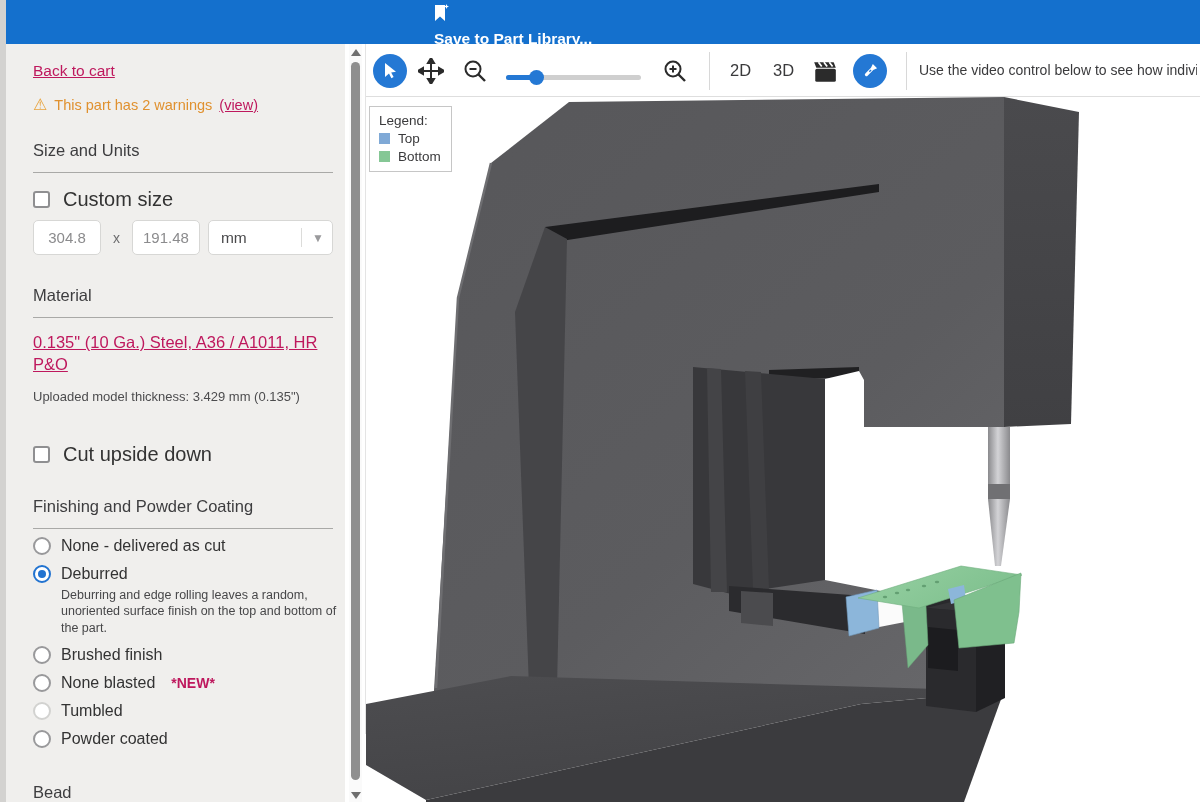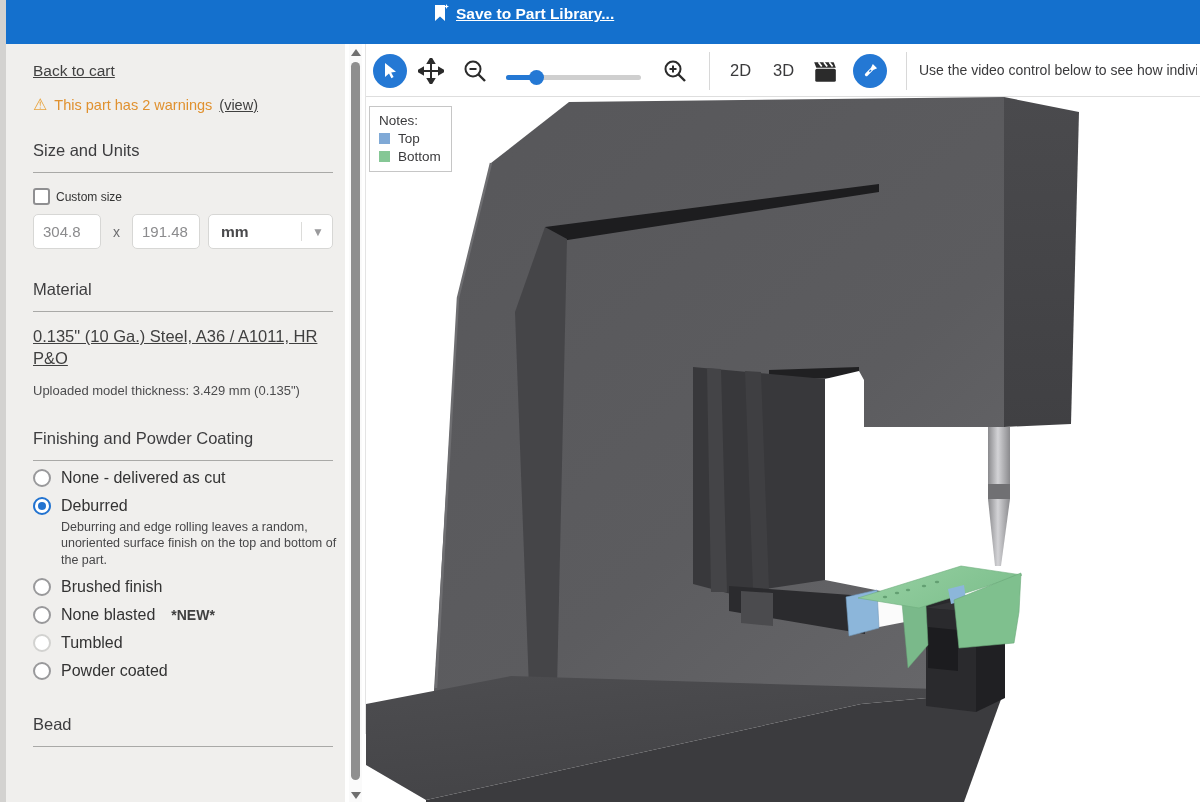--- a/index.html
+++ b/index.html
@@ -8,60 +8,60 @@
   #stage { position:relative; width:1200px; height:802px; background:#fff; }
 
   
   #left-strip { position:absolute; left:0; top:0; width:6px; height:802px; background:#d3d2d0; }
 
   
   #topbar { position:absolute; left:6px; top:0; width:1194px; height:44px; background:#1470cd; }
   #filename-input { position:absolute; left:22px; top:2px; width:392px; height:31px;
     border:none; border-radius:5px; padding:0 10px; font-size:15px; color:#2b2b2b;
     font-family:"Liberation Sans", sans-serif; outline:none; background:#fff; }
-  #save-wrap { position:absolute; left:428px; top:4px; display:flex; align-items:flex-end; gap:7px; color:#fff; }
+  #save-wrap { position:absolute; left:428px; top:4px; display:flex; align-items:flex-start; gap:7px; color:#fff;flex-direction:column; }
   #save-link { color:#fff; font-size:15.5px; font-weight:600; text-decoration:underline; cursor:pointer; }
 
   
   #sidebar { position:absolute; left:6px; top:44px; width:339px; height:758px;
     background:#f0efed; overflow:hidden; padding:18px 12px 0 27px; color:#3c3c3e; }
-  .link { color:#404040; text-decoration:underline; cursor:pointer; }
+  .link { color:#be185d; text-decoration:underline; cursor:pointer; }
   #back-link { display:inline-block; font-size:15.5px; margin-bottom:17px; }
   #warning-row { display:flex; align-items:center; gap:7px; font-size:14.5px; color:#e0912f; margin-bottom:28px; }
   #warning-row .tri { color:#e8a33d; font-size:16px; line-height:1; }
   .sec-title { font-size:16.5px; font-weight:400; color:#3d3d3f;
     border-bottom:1px solid #a9a9a7; padding-bottom:12px; }
-  .chk-row { display:flex; align-items:center; gap:6px; font-size:12px; color:#333; }
+  .chk-row { display:flex; align-items:center; gap:13px; font-size:20px; color:#333; }
   .chk { width:17px; height:17px; border:2px solid #8f8f91; border-radius:3px; background:#fff; flex:0 0 17px; }
   #size-title { margin-top:12px; }
   #custom-row { margin-top:15px; }
   #dims-row { margin-top:9px; display:flex; align-items:center; }
   .dim-input { width:68px; height:35px; border:1px solid #d7d7d5; border-radius:5px; background:#fff;
-    color:#8b8b8d; font-size:15px; padding:0 9px; font-family:"Liberation Sans", sans-serif; }
+    color:#8b8b8d; font-size:15px; padding:0 9px; font-family:"Liberation Sans", sans-serif;text-align:center; }
   #dim-x { margin:0 9px; color:#6d6d6f; font-size:14px; width:14px; text-align:center; }
   #unit-select { margin-left:8px; width:134px; height:35px; border:1px solid #d7d7d5; border-radius:5px;
     background:#fff; display:flex; align-items:center; font-size:15.5px; color:#4a4a4c; padding-left:12px;
-    position:relative; cursor:pointer;font-weight:bold; }
+    position:relative; cursor:pointer; }
   #unit-select .divider { position:absolute; right:30px; top:7px; bottom:7px; width:1px; background:#dcdcda; }
   #unit-select .chev { position:absolute; right:8px; color:#9a9a9c; font-size:12px; }
   #material-title { margin-top:31px; }
   #material-link { display:block; margin-top:13px; font-size:16.5px; line-height:1.35; width:302px; }
   #thickness-note { margin-top:13px; font-size:13px; color:#4c4c4e; }
   #cutupside-row { margin-top:39px; }
   #finish-title { margin-top:31px; }
   .radio-row { display:flex; align-items:center; gap:10px; font-size:16px; color:#333; margin-top:6px; min-height:22px; }
   .radio { width:18px; height:18px; border:2px solid #99999b; border-radius:50%; background:#fff;
     flex:0 0 18px; position:relative; }
   .radio.checked { border-color:#2273d0; }
   .radio.checked::after { content:""; position:absolute; left:3px; top:3px; width:8px; height:8px;
     border-radius:50%; background:#2273d0; }
   .radio.disabled { border-color:#d2d2d0; }
   #finish-options { }
   #deburr-desc { margin:2px 0 7px 28px; width:280px; font-size:12.5px; line-height:1.35; color:#474749; }
-  .new-badge { color:#404040; font-size:14px; font-weight:700; margin-left:6px;text-align:center; }
+  .new-badge { color:#be185d; font-size:14px; font-weight:700; margin-left:6px;text-align:center; }
   #notes-title { margin-top:33px; }
 
   
   #scrollbar { position:absolute; left:349px; top:44px; width:13px; height:758px; background:#fafafa; }
   .sb-arrow { position:absolute; left:2px; width:0; height:0; border-left:5px solid transparent;
     border-right:5px solid transparent; }
   #sb-up { top:5px; border-bottom:7px solid #6f6f6f; }
   #sb-down { bottom:3px; border-top:7px solid #6f6f6f; }
   #sb-thumb { position:absolute; left:2px; top:18px; width:9px; height:718px; background:#8f8f8f; border-radius:5px; }
 
@@ -138,20 +138,24 @@
         <span>mm</span>
         <span class="divider"></span>
         <span class="chev">▼</span>
       </div>
     </div>
 
     <div class="sec-title" id="material-title">Material</div>
     <a id="material-link" class="link">0.135" (10 Ga.) Steel, A36 / A1011, HR P&amp;O</a>
     <div id="thickness-note">Uploaded model thickness: 3.429 mm (0.135")</div>
 
+    <div class="chk-row" id="cutupside-row">
+      <span class="chk"></span>
+      <span>Cut upside down</span>
+    </div>
 
     <div class="sec-title" id="finish-title">Finishing and Powder Coating</div>
 
     <div id="finish-options">
       <div class="radio-row">
         <span class="radio"></span>
         <span>None - delivered as cut</span>
       </div>
       <div class="radio-row">
         <span class="radio checked"></span>
@@ -309,21 +313,21 @@
           <ellipse cx="884" cy="597" rx="2.2" ry="1.3"></ellipse>
             <ellipse cx="896" cy="593" rx="2.2" ry="1.3"></ellipse>
           <ellipse cx="907" cy="590" rx="2.2" ry="1.3"></ellipse>
             <ellipse cx="923" cy="586" rx="2.2" ry="1.3"></ellipse>
           <ellipse cx="936" cy="582" rx="2.2" ry="1.3"></ellipse>
         </g>
       </g>
     </svg>
 
     <div id="legend">
-      <div>Notes:</div>
+      <div>Legend:</div>
       <div class="legend-row">
         <span class="legend-swatch" style="background-color: rgb(127, 169, 214);"></span>
         <span>Top</span>
       </div>
       <div class="legend-row">
         <span class="legend-swatch" style="background-color: rgb(133, 199, 149);"></span>
         <span>Bottom</span>
       </div>
     </div>
 

